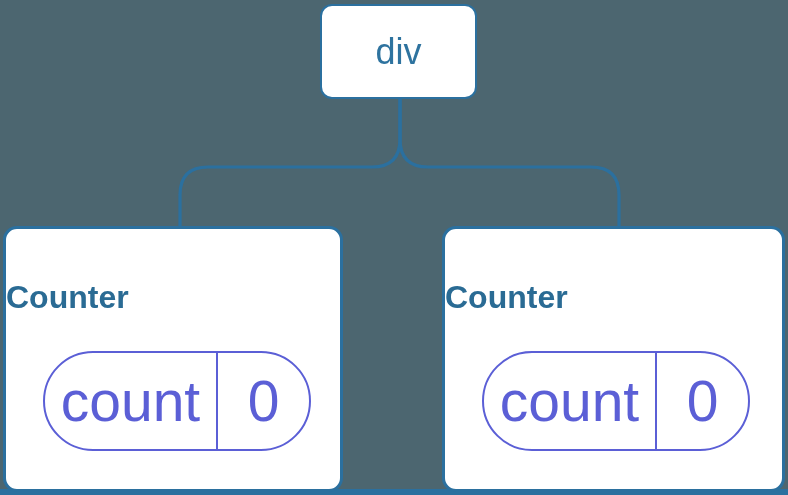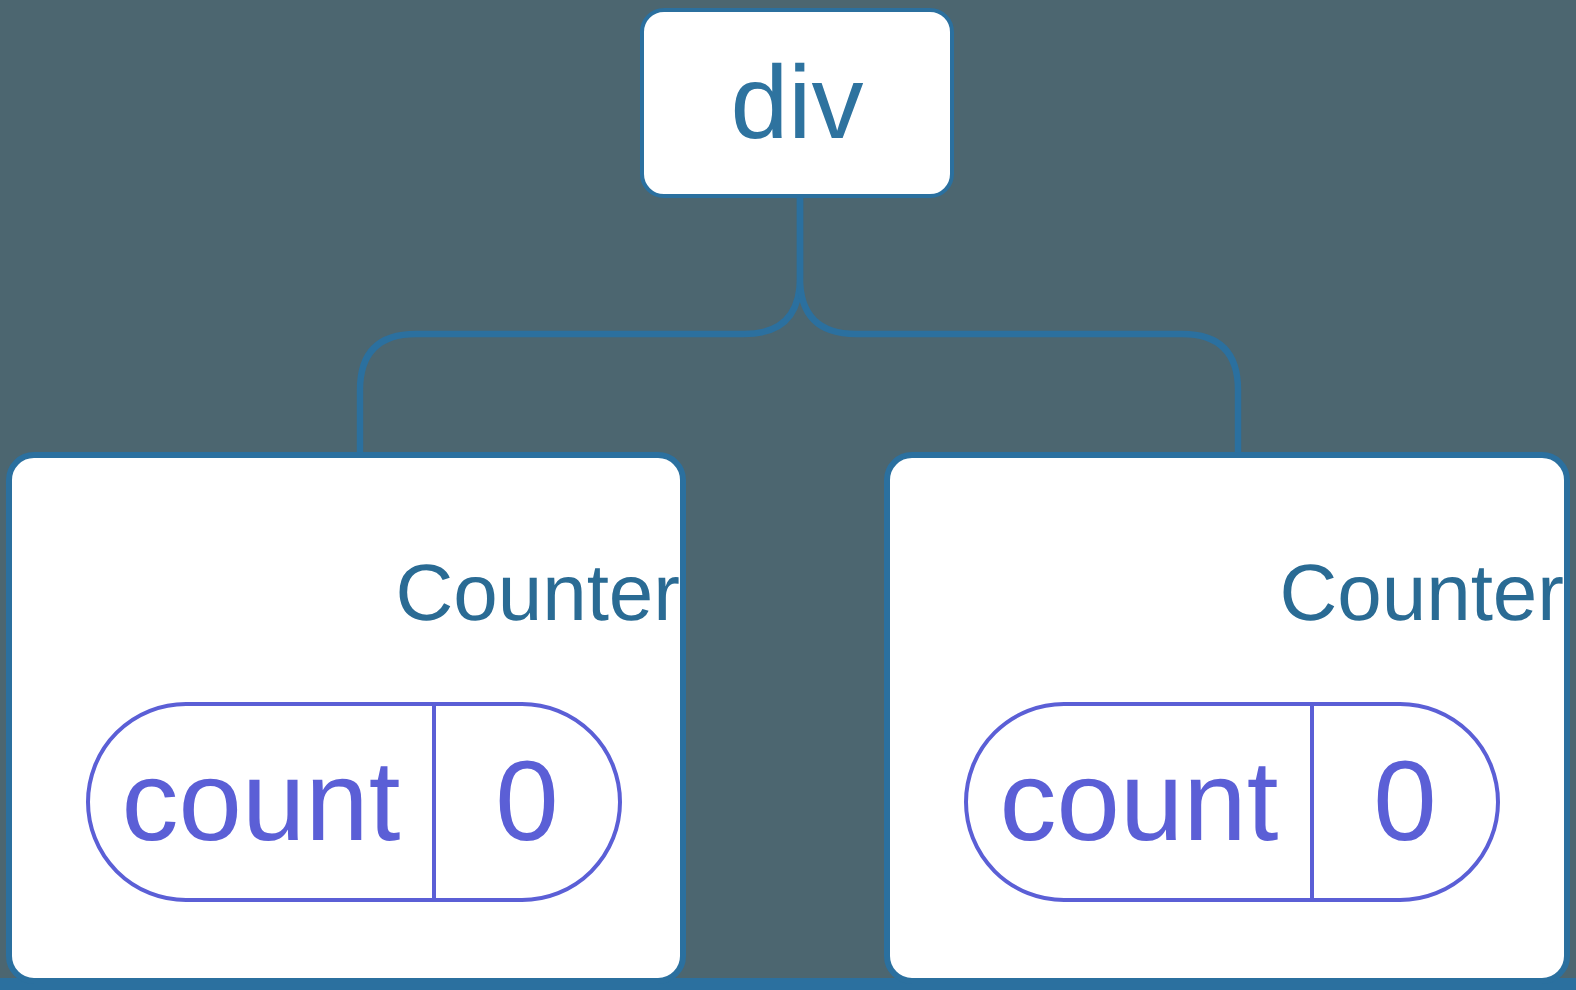--- a/index.html
+++ b/index.html
@@ -48,40 +48,40 @@
   }
 
   .root-node {
     left: 320px; top: 4px;
     width: 157px; height: 95px;
     border-width: 2.5px;
     border-radius: 12px;
     display: flex;
     align-items: center;
     justify-content: center;
-    font-size: 52px;
+    font-size: 36px;
     font-weight: 500;
     color: var(--node-label-blue);
   }
 
   .counter-card {
     top: 226px;
     height: 266px;
     border-radius: 14px;
   }
   .card-left  { left: 3px;   width: 340px; }
   .card-right { left: 442px; width: 343px; }
 
   .card-title {
     position: absolute;
     top: 38px; left: 0; right: 0;
     height: 60px; line-height: 60px;
-    text-align: right;
-    font-size: 40px;
-    font-weight: 400;
+    text-align: left;
+    font-size: 32px;
+    font-weight: 700;
     color: var(--component-title-blue);
   }
 
   .state-pill {
     position: absolute;
     left: 37px; top: 122px;
     width: 268px; height: 100px;
     border: 2px solid var(--state-purple);
     border-radius: 50px;
     display: flex;

